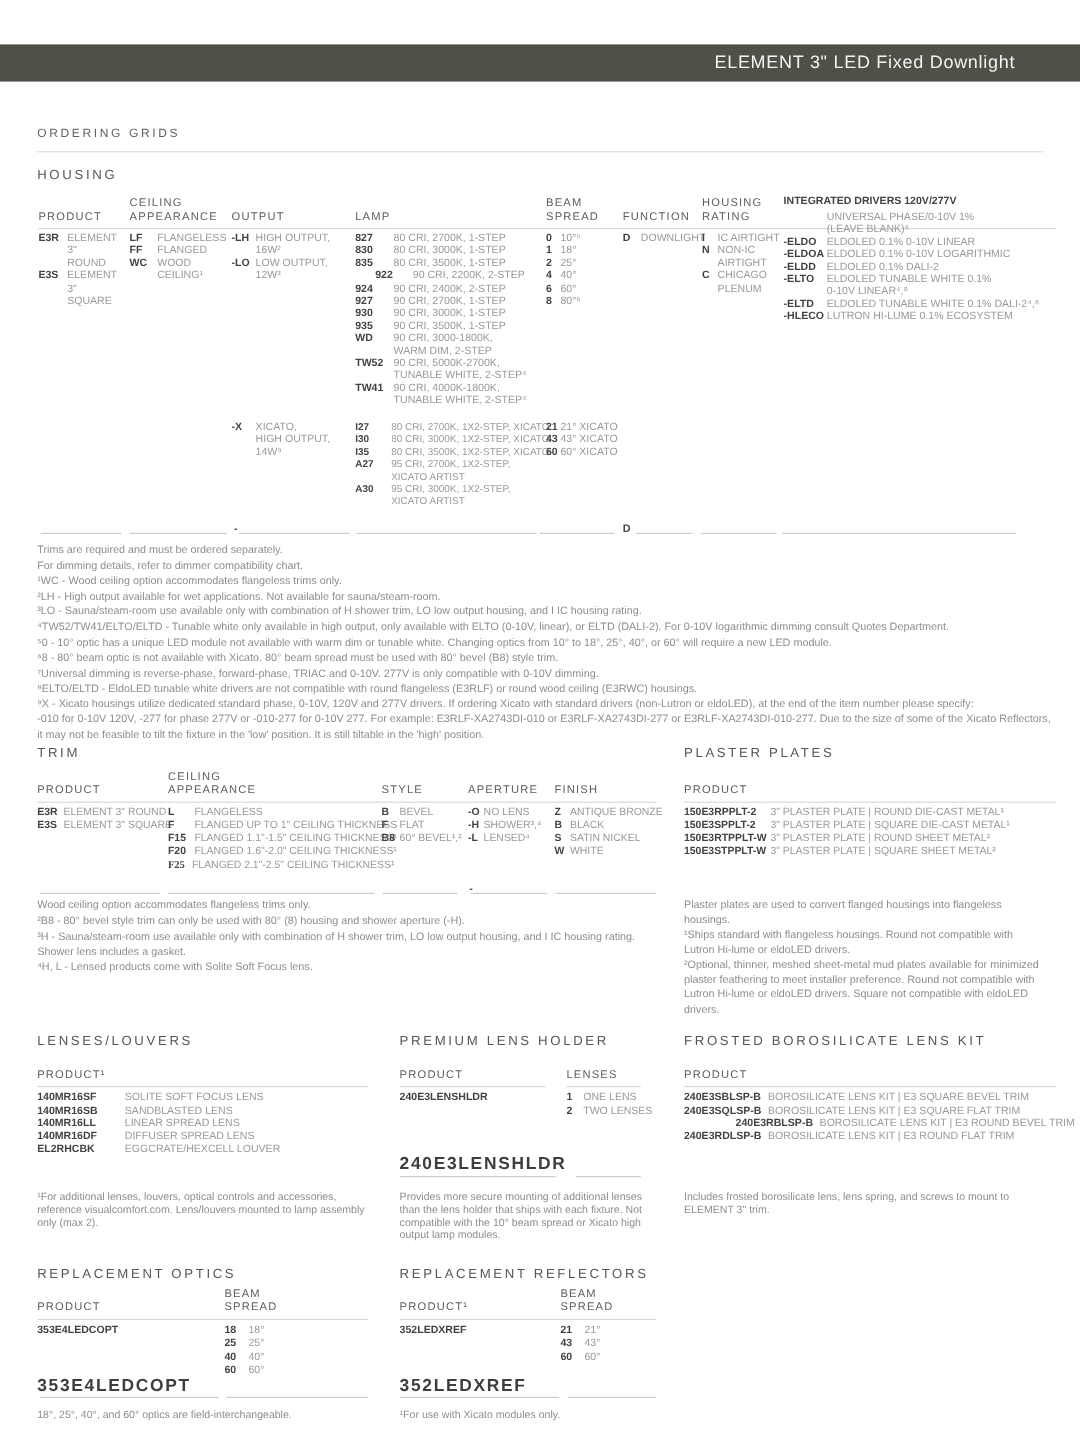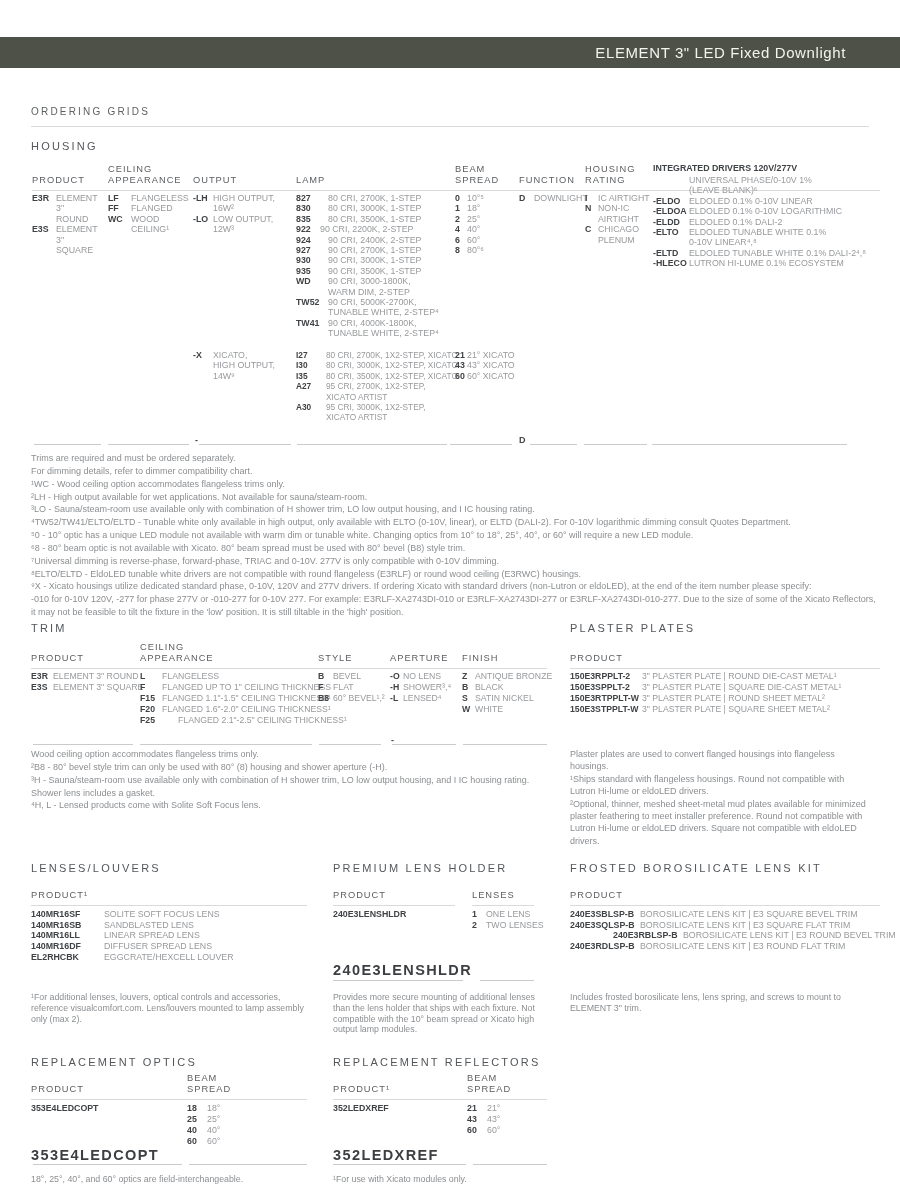--- a/index.html
+++ b/index.html
@@ -133,21 +133,21 @@
             </div>
             <div class="entry">
               <span class="code" style="width:32px;">830</span>
               <span class="desc">80 CRI, 3000K, 1-STEP</span>
             </div>
             <div class="entry">
               <span class="code" style="width:32px;">835</span>
               <span class="desc">80 CRI, 3500K, 1-STEP</span>
             </div>
             <div class="entry">
-              <span class="code" style="width:24px;">922</span>
+              <span class="code" style="width:48px;text-align:center;">922</span>
               <span class="desc">90 CRI, 2200K, 2-STEP</span>
             </div>
             <div class="entry">
               <span class="code" style="width:32px;">924</span>
               <span class="desc">90 CRI, 2400K, 2-STEP</span>
             </div>
             <div class="entry">
               <span class="code" style="width:32px;">927</span>
               <span class="desc">90 CRI, 2700K, 1-STEP</span>
             </div>
@@ -382,21 +382,21 @@
             </div>
             <div class="entry">
               <span class="code" style="width:22px;">F15</span>
               <span class="desc">FLANGED 1.1"-1.5" CEILING THICKNESS¹</span>
             </div>
             <div class="entry">
               <span class="code" style="width:22px;">F20</span>
               <span class="desc">FLANGED 1.6"-2.0" CEILING THICKNESS¹</span>
             </div>
             <div class="entry">
-              <span class="code" style="width:38px;">F25</span>
+              <span class="code" style="width:20px;font-family:Liberation Serif, serif;">F25</span>
               <span class="desc">FLANGED 2.1"-2.5" CEILING THICKNESS¹</span>
             </div>
           </div>
       </div>
       <div class="col" style="left:287px; width:70px;">
         <div class="colhead" style="height:26px;">STYLE</div>
         <div class="list trimrows" style="margin-top:3px;">
 
         <div class="entry">
               <span class="code" style="width:15px;">B</span>

